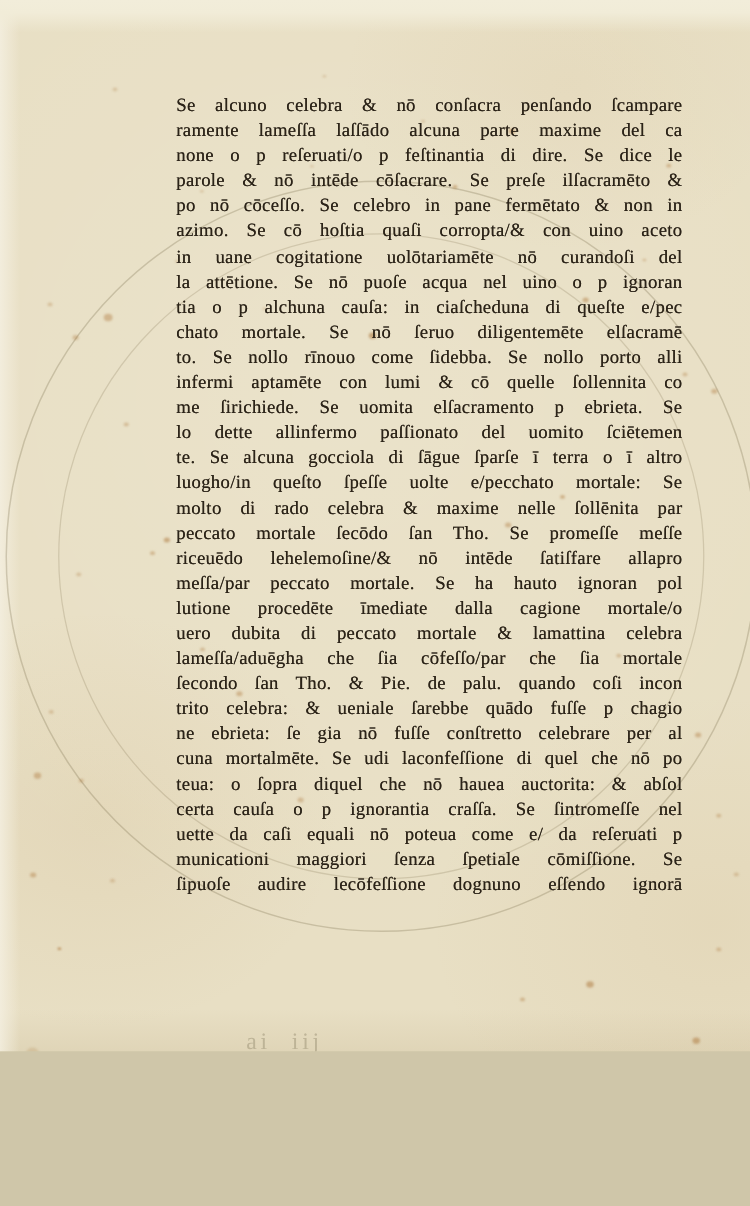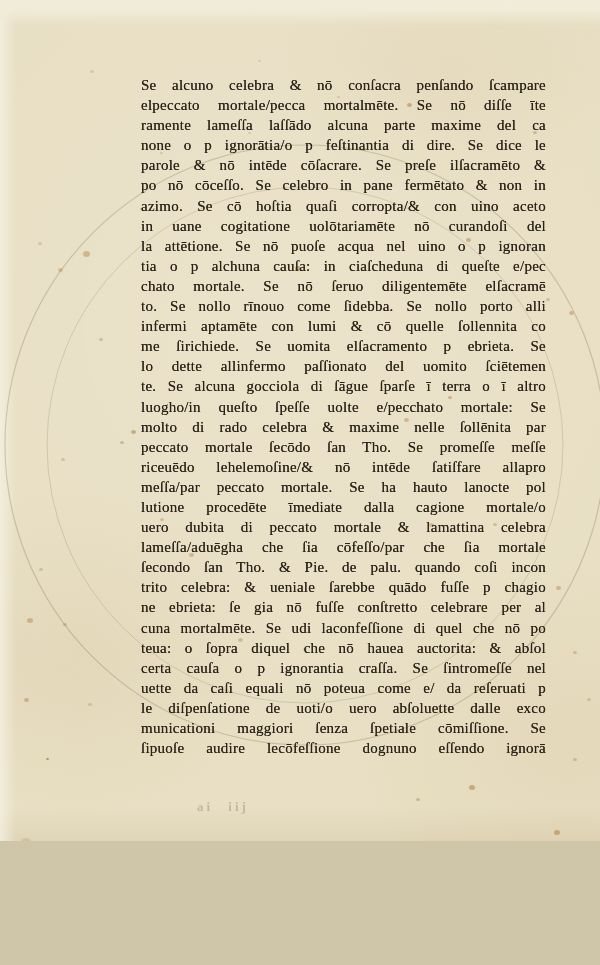--- a/index.html
+++ b/index.html
@@ -28,25 +28,24 @@
     color:#2b2318;
     font-size:15px;line-height:20.1px;letter-spacing:.25px;
     text-shadow:0 0 .35px rgba(43,35,24,.85);
   }
   .text-line{
     text-align:justify;
     text-align-last:justify;
     height:20.1px;
   }
   .quire-signature{
-    position:absolute;left:197px;top:799px;
+    position:absolute;left:197px;top:823px;
     color:#7d7458;opacity:.35;
-    font-size:13px;letter-spacing:3px;word-spacing:9px;
+    font-size:19px;letter-spacing:3px;word-spacing:9px;
     filter:blur(.4px);
-    font-weight:bold;
   }
   .spots{position:absolute;left:0;top:0;width:600px;height:965px;pointer-events:none;}
   .foxing-spot{
     position:absolute;border-radius:50%;
     filter:blur(.7px);
   }
 </style>
 </head>
 <body>
 
@@ -107,50 +106,48 @@
       <div class="foxing-spot" style="left: 160px; top: 152px; width: 3px; height: 2px; background: rgba(172, 118, 58, 0.3);"></div>
       <div class="foxing-spot" style="left: 248px; top: 132px; width: 3px; height: 2px; background: rgba(172, 118, 58, 0.25);"></div>
       <div class="foxing-spot" style="left: 21px; top: 838px; width: 10px; height: 9px; background: rgba(172, 118, 58, 0.2);"></div>
       <div class="foxing-spot" style="left: 75px; top: 905px; width: 6px; height: 5px; background: rgba(172, 118, 58, 0.2);"></div>
       <div class="foxing-spot" style="left: 337px; top: 96px; width: 3px; height: 2px; background: rgba(172, 118, 58, 0.3);"></div>
       <div class="foxing-spot" style="left: 210px; top: 246px; width: 3px; height: 2px; background: rgba(172, 118, 58, 0.25);"></div>
     </div>
 
   <div class="text-block">
       <div class="text-line">Se alcuno celebra &amp; nō conſacra penſando ſcampare</div>
-      <div class="text-line">elpeccato mortale/pecca mortalmēte. Se nō diſſe īte</div>
       <div class="text-line">ramente lameſſa laſſādo alcuna parte maxime del ca</div>
-      <div class="text-line">none o p ignorātia/o p feſtinantia di dire. Se dice le</div>
+      <div class="text-line">none o p reſeruati/o p feſtinantia di dire. Se dice le</div>
       <div class="text-line">parole &amp; nō intēde cōſacrare. Se preſe ilſacramēto &amp;</div>
       <div class="text-line">po nō cōceſſo. Se celebro in pane fermētato &amp; non in</div>
       <div class="text-line">azimo. Se cō hoſtia quaſi corropta/&amp; con uino aceto</div>
       <div class="text-line">in uane cogitatione uolōtariamēte nō curandoſi del</div>
       <div class="text-line">la attētione. Se nō puoſe acqua nel uino o p ignoran</div>
       <div class="text-line">tia o p alchuna cauſa: in ciaſcheduna di queſte e/pec</div>
       <div class="text-line">chato mortale. Se nō ſeruo diligentemēte elſacramē</div>
       <div class="text-line">to. Se nollo rīnouo come ſidebba. Se nollo porto alli</div>
       <div class="text-line">infermi aptamēte con lumi &amp; cō quelle ſollennita co</div>
       <div class="text-line">me ſirichiede. Se uomita elſacramento p ebrieta. Se</div>
       <div class="text-line">lo dette allinfermo paſſionato del uomito ſciētemen</div>
       <div class="text-line">te. Se alcuna gocciola di ſāgue ſparſe ī terra o ī altro</div>
       <div class="text-line">luogho/in queſto ſpeſſe uolte e/pecchato mortale: Se</div>
       <div class="text-line">molto di rado celebra &amp; maxime nelle ſollēnita par</div>
       <div class="text-line">peccato mortale ſecōdo ſan Tho. Se promeſſe meſſe</div>
       <div class="text-line">riceuēdo lehelemoſine/&amp; nō intēde ſatiſfare allapro</div>
-      <div class="text-line">meſſa/par peccato mortale. Se ha hauto lanocte pol</div>
+      <div class="text-line">meſſa/par peccato mortale. Se ha hauto ignoran pol</div>
       <div class="text-line">lutione procedēte īmediate dalla cagione mortale/o</div>
       <div class="text-line">uero dubita di peccato mortale &amp; lamattina celebra</div>
       <div class="text-line">lameſſa/aduēgha che ſia cōfeſſo/par che ſia mortale</div>
       <div class="text-line">ſecondo ſan Tho. &amp; Pie. de palu. quando coſi incon</div>
       <div class="text-line">trito celebra: &amp; ueniale ſarebbe quādo fuſſe p chagio</div>
       <div class="text-line">ne ebrieta: ſe gia nō fuſſe conſtretto celebrare per al</div>
       <div class="text-line">cuna mortalmēte. Se udi laconfeſſione di quel che nō po</div>
       <div class="text-line">teua: o ſopra diquel che nō hauea auctorita: &amp; abſol</div>
       <div class="text-line">certa cauſa o p ignorantia craſſa. Se ſintromeſſe nel</div>
       <div class="text-line">uette da caſi equali nō poteua come e/ da reſeruati p</div>
-      <div class="text-line">le diſpenſatione de uoti/o uero abſoluette dalle exco</div>
       <div class="text-line">municationi maggiori ſenza ſpetiale cōmiſſione. Se</div>
       <div class="text-line">ſipuoſe audire lecōfeſſione dognuno eſſendo ignorā</div>
     </div>
 
   <div class="quire-signature">ai iij</div>
 
 </div>
 
 </body></html>

